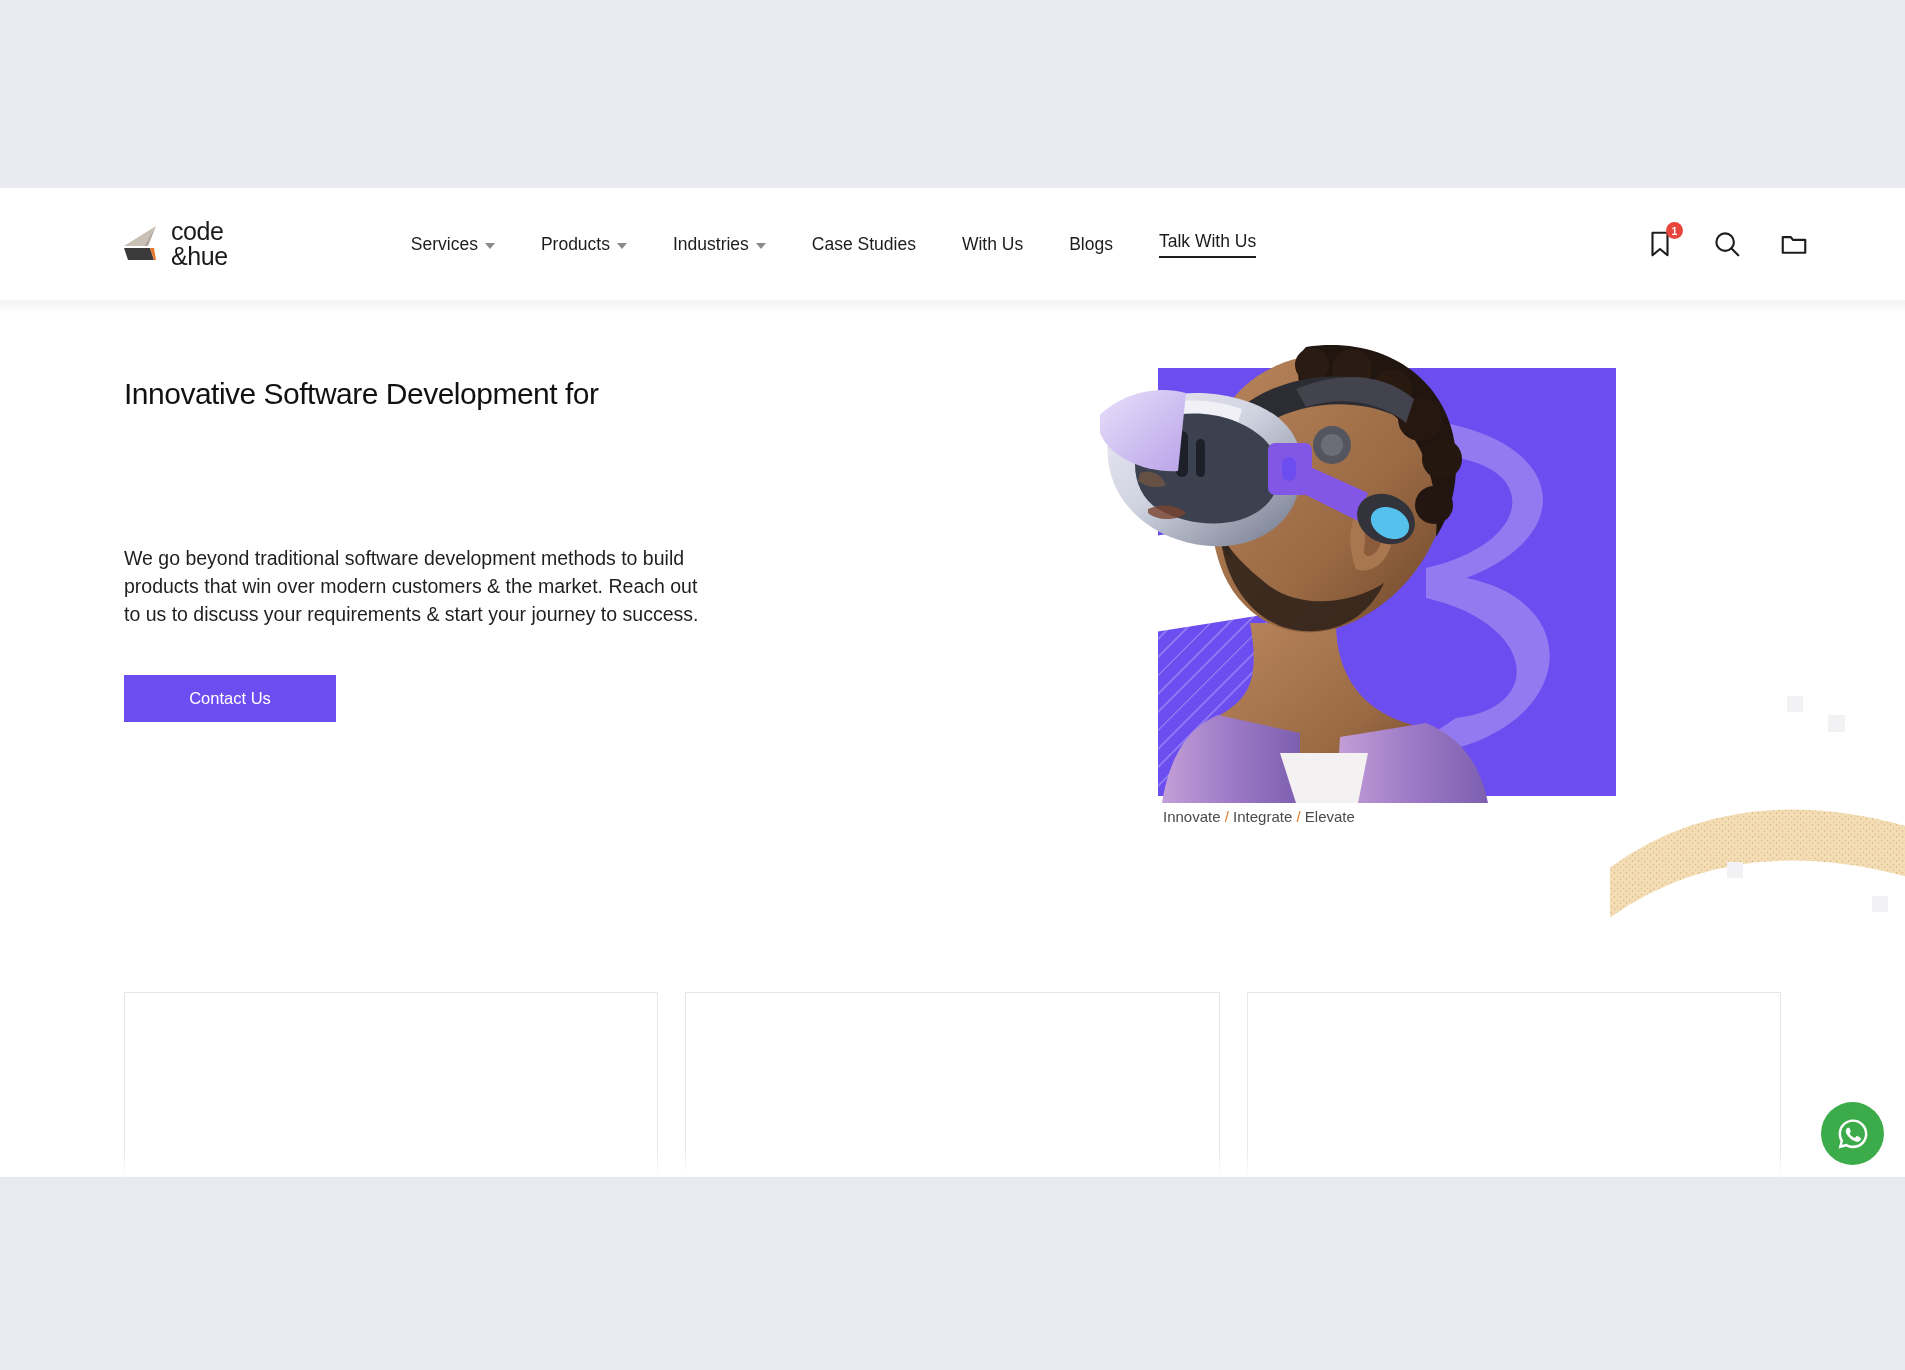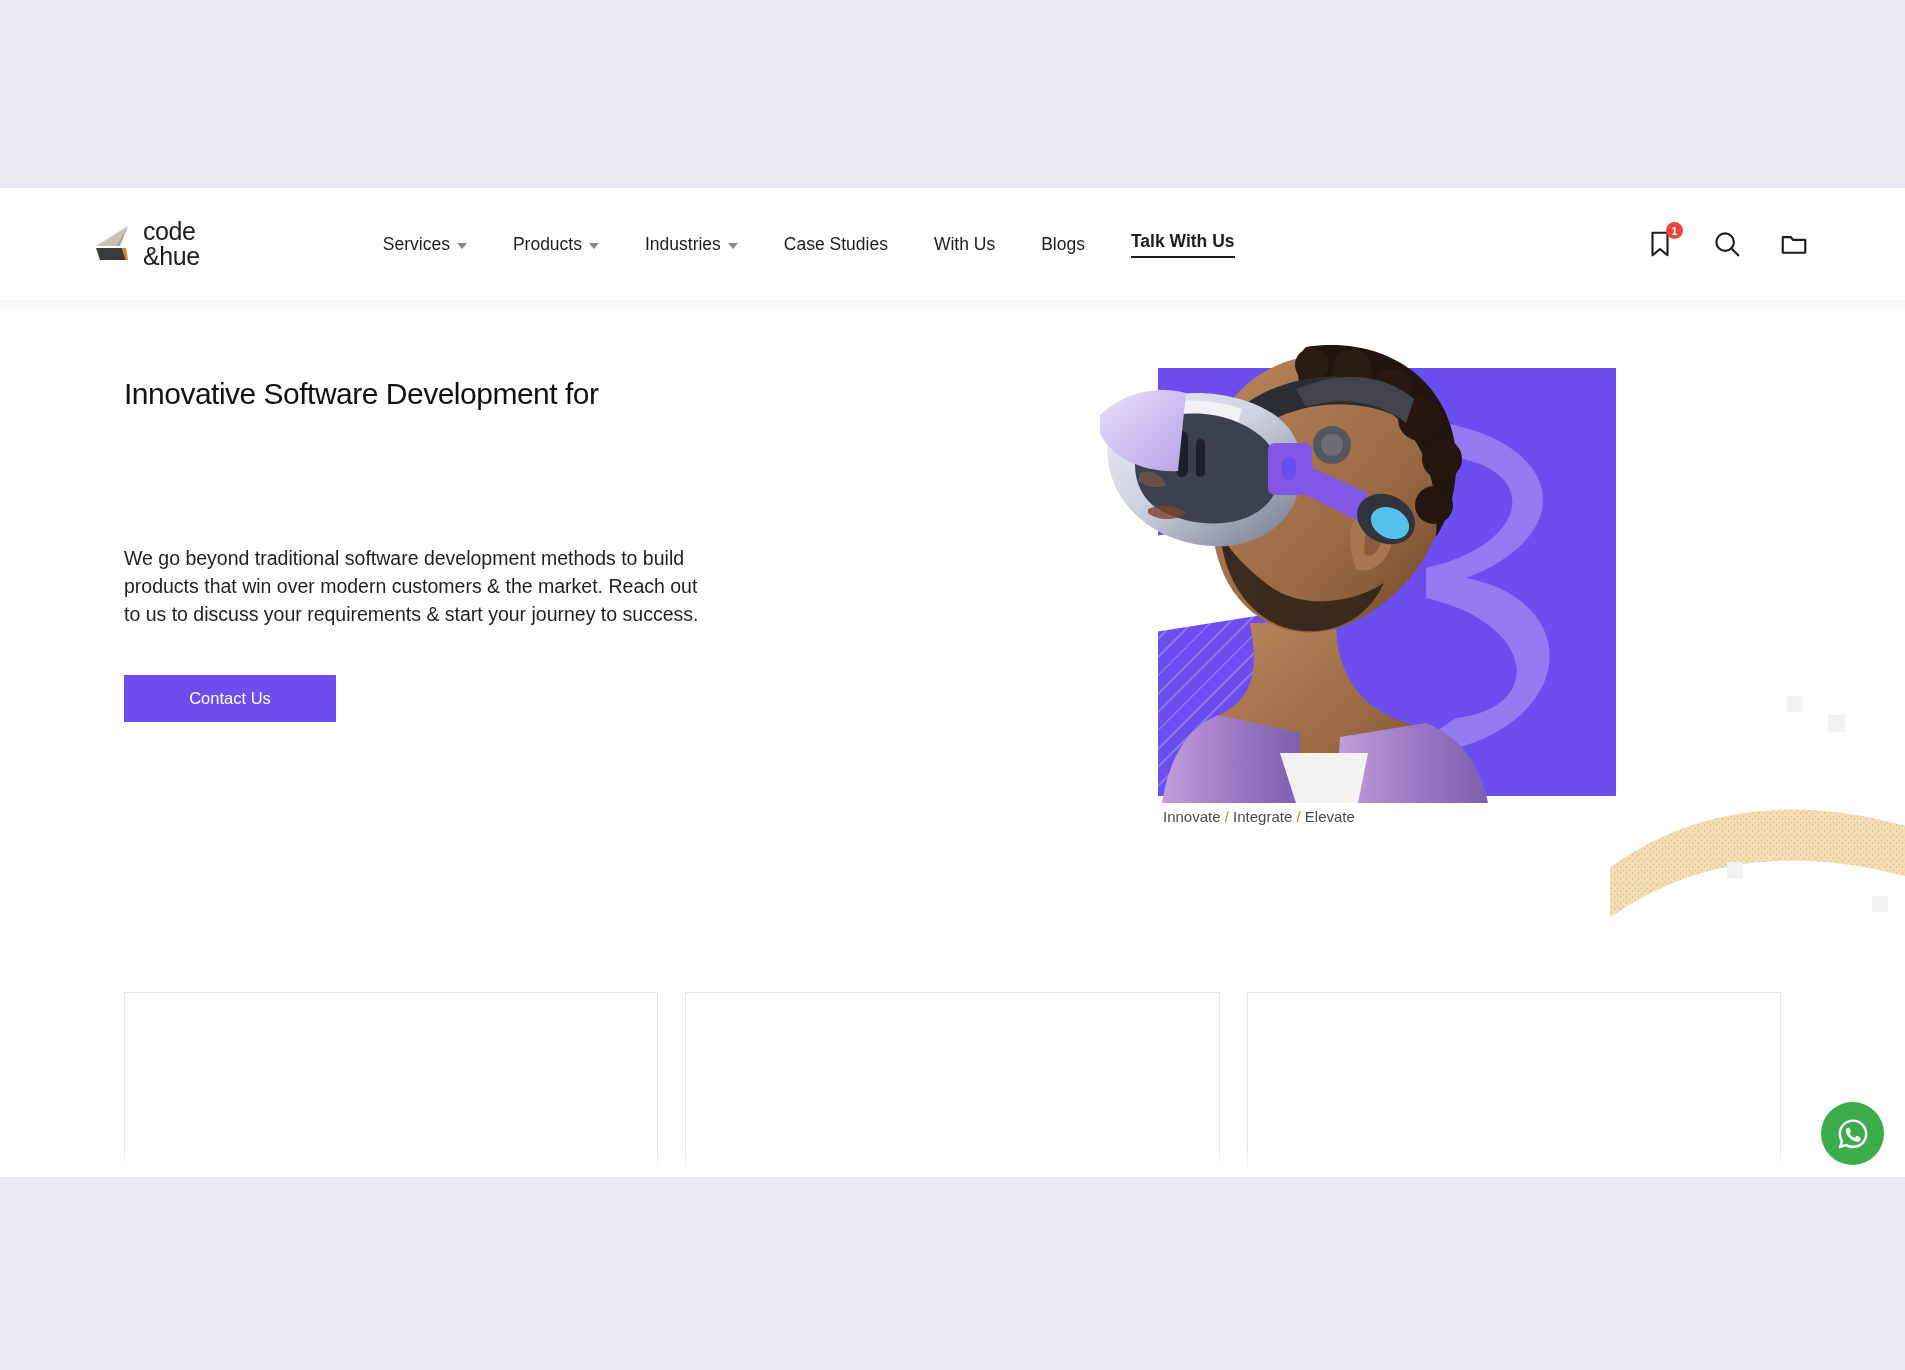--- a/index.html
+++ b/index.html
@@ -14,35 +14,35 @@
   .band-top { position: absolute; top: 0; left: 0; width: 1905px; height: 188px; background: #e8eaef; }
   .band-bottom { position: absolute; top: 1177px; left: 0; width: 1905px; height: 193px; background: #e8eaef; }
 
   
   .page { position: absolute; top: 188px; left: 0; width: 1905px; height: 989px; background: #ffffff; overflow: hidden; }
 
   
   .header {
     position: relative; height: 112px; width: 100%;
     background: #ffffff; display: flex; align-items: center;
-    padding: 0 44px 0 92px; z-index: 40;
+    padding: 0 44px 0 120px; z-index: 40;
   }
   .logo { display: flex; align-items: center; gap: 11px; cursor: pointer; }
   .logo-mark { width: 40px; height: 44px; position: relative; flex: none; }
   .logo-text { font-size: 25px; line-height: 25px; font-weight: 400; color: #1b1b1b; letter-spacing: -0.4px; }
   .logo-text span { display: block; }
 
   .nav { display: flex; align-items: center; gap: 0px; margin-left: 160px; }
   .nav-item {
     font-size: 17.5px; color: #1d1d1d; padding: 6px 23px; cursor: pointer;
     display: flex; align-items: center; gap: 7px; white-space: nowrap;
   }
   .caret { width: 0; height: 0; border-left: 5px solid transparent; border-right: 5px solid transparent;
            border-top: 6px solid #8a8a8a; display: inline-block; margin-top: 3px; }
-  .nav-item.active { font-weight: 700; justify-content: center; }
+  .nav-item.active { font-weight: 400; justify-content: center; }
   .nav-item.active .nav-label { border-bottom: 2px solid #1d1d1d; padding-bottom: 4px; }
 
   .header-icons { margin-left: auto; display: flex; align-items: center; gap: 37px; padding-right: 52px; }
   .hicon { width: 30px; height: 30px; position: relative; cursor: pointer; color: #1d1d1d; }
   .hicon svg { display: block; width: 100%; height: 100%; }
   .badge {
     position: absolute; top: -7px; right: -8px; min-width: 17px; height: 17px;
     border-radius: 50%; background: #e8453c; color: #fff; font-size: 10.5px;
     display: flex; align-items: center; justify-content: center; font-weight: 600; padding: 0 3px;
   }

